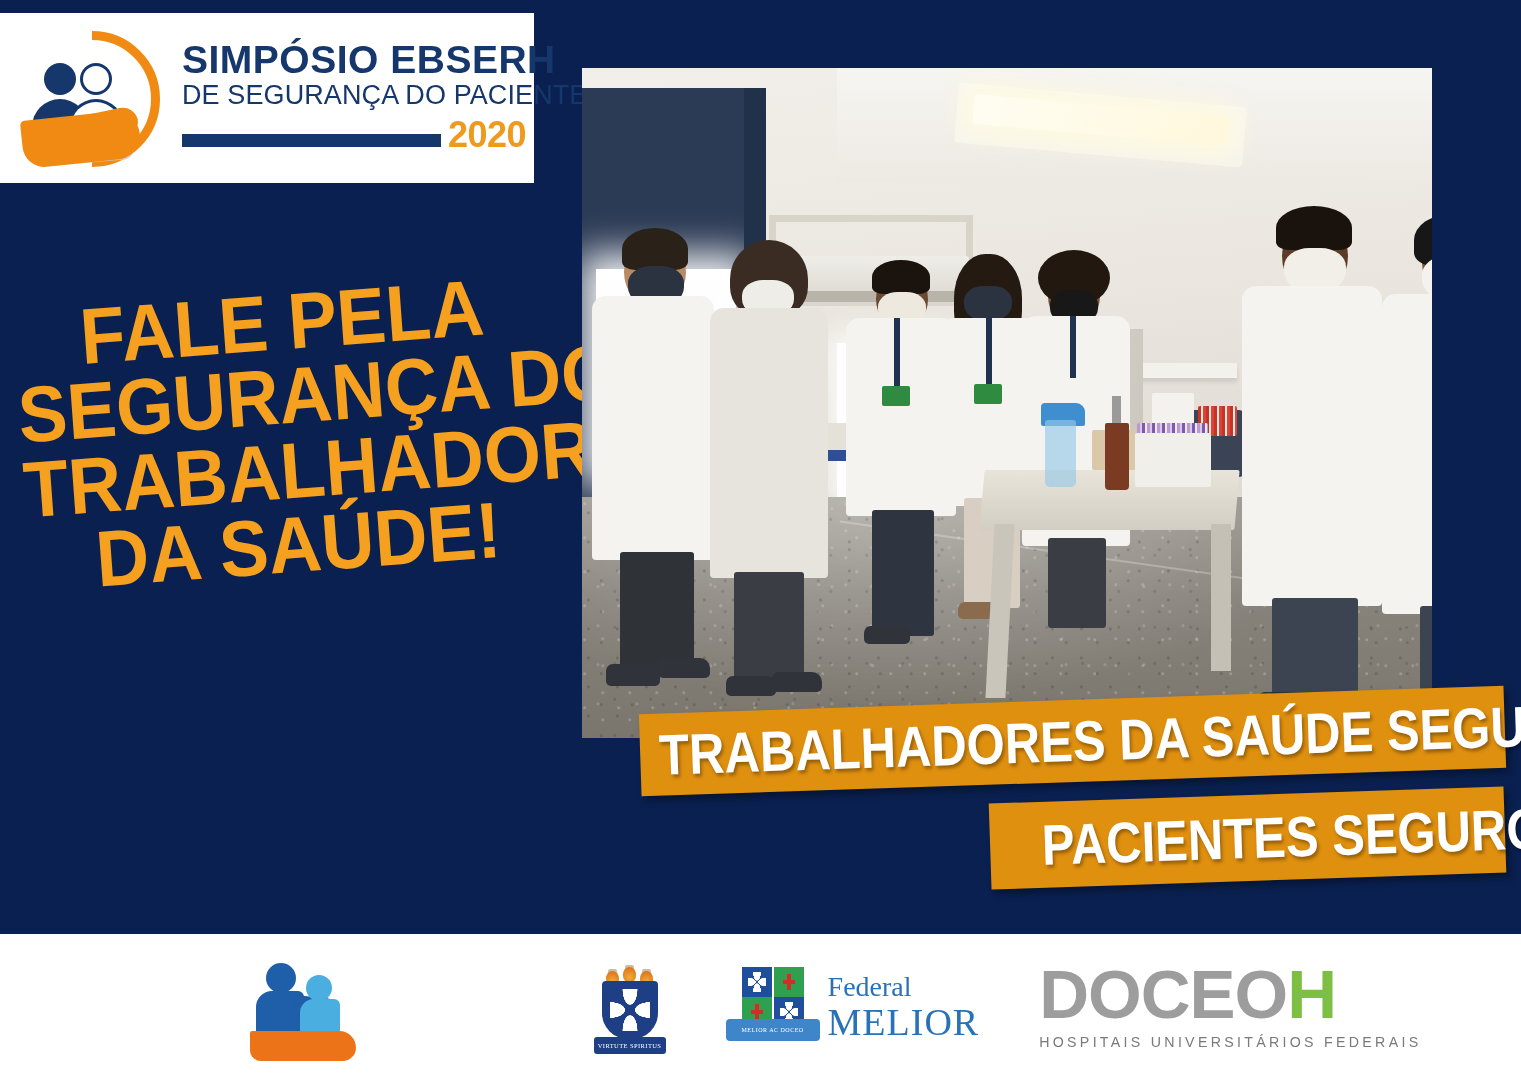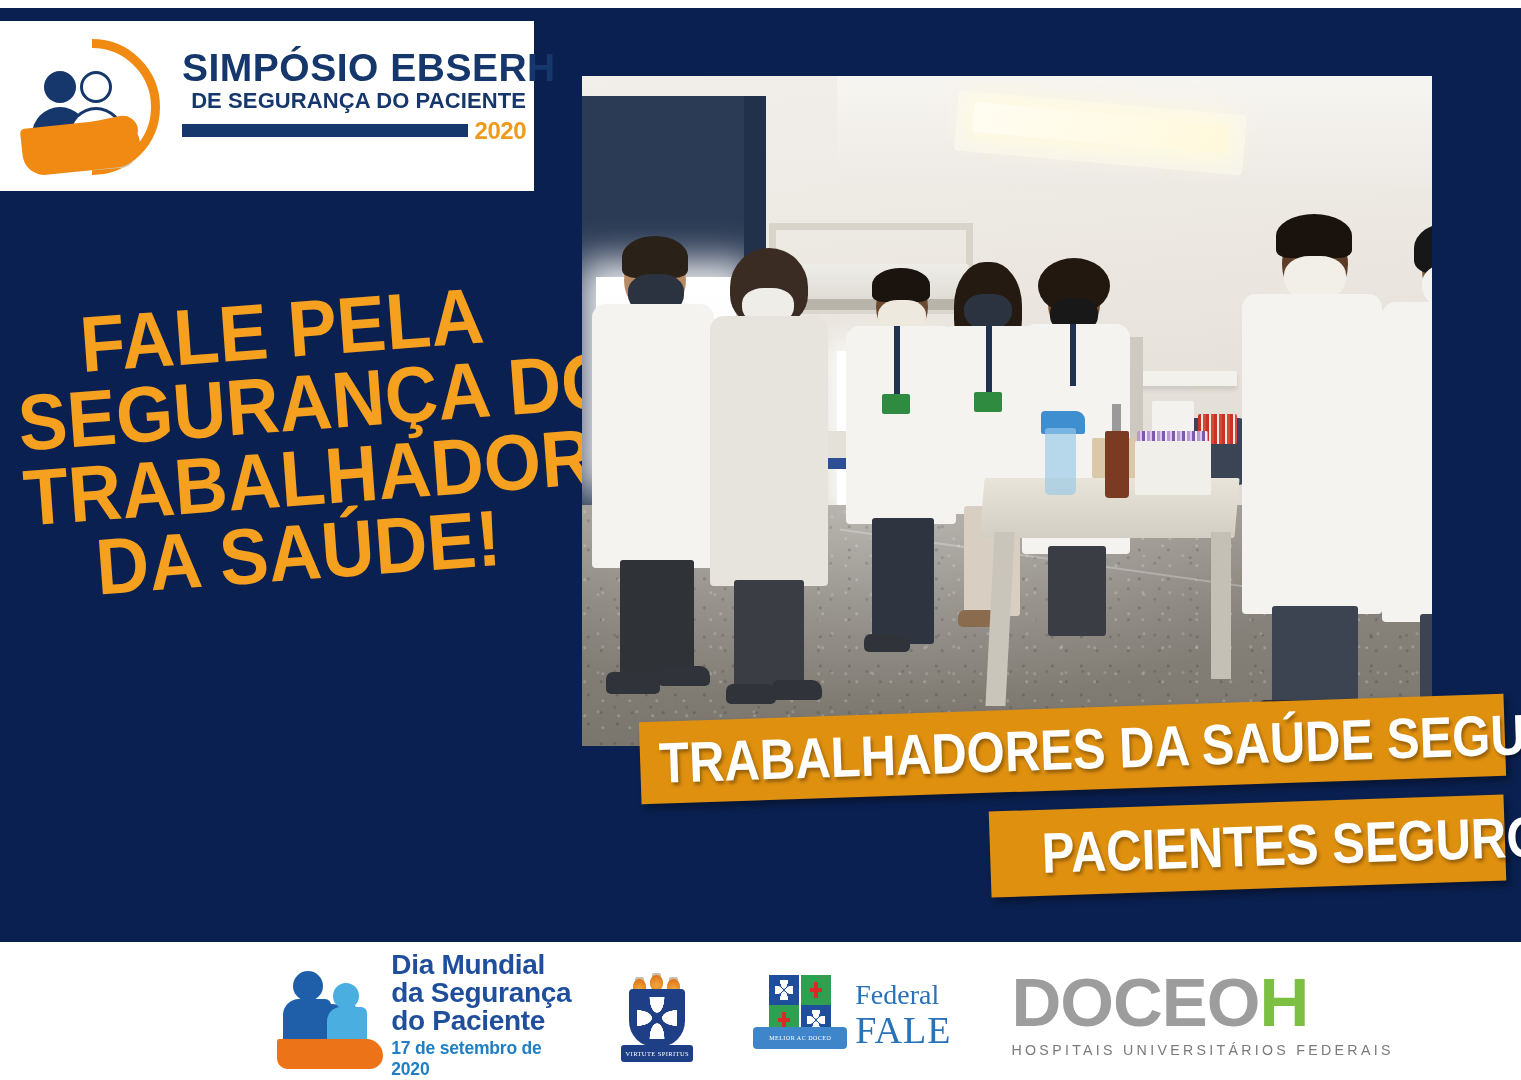--- a/index.html
+++ b/index.html
@@ -5,21 +5,21 @@
   * { margin:0; padding:0; box-sizing:border-box; }
   html,body { width:1521px; height:1080px; overflow:hidden; }
   body {
     font-family:"Liberation Sans", sans-serif;
     background:#FFFFFF;
     position:relative;
   }
 
   
   #poster {
-    position:absolute; left:0; top:8px; width:1521px; height:920px;
+    position:absolute; left:0; top:0; width:1521px; height:920px;
     background:#FFFFFF;
     padding-left:36px;
   }
   .navy-bg {
     position:absolute; left:0; top:0; width:1521px; height:934px;
     background:#0A2050;
   }
 
   
   .logo-box {
@@ -67,30 +67,30 @@
     position:absolute; left:18px; top:126px; width:100px; height:14px;
     background:#CFCFCF; border-radius:0 0 20px 20px; opacity:.85;
     transform:rotate(-5deg);
   }
   .logo-text { position:absolute; left:182px; top:28px; width:344px; }
   .logo-l1 {
     font-size:39px; font-weight:bold; color:#16376B; letter-spacing:.5px;
     line-height:0.98; white-space:nowrap; text-align:right;
   }
   .logo-l2 {
-    font-size:22px; font-weight:bold; color:#16376B; letter-spacing:.1px;
+    font-size:27px; font-weight:normal; color:#16376B; letter-spacing:.1px;
     line-height:1.05; white-space:nowrap; text-align:right; margin-top:2px;
   }
   .logo-rule-row {
     display:flex; align-items:flex-end; justify-content:flex-end;
     margin-top:7px; gap:7px;
   }
   .logo-rule { flex:1; height:13px; background:#16376B; margin-bottom:6px; }
   .logo-year {
-    font-size:24px; font-weight:bold; color:#EE9A1C; line-height:1;
+    font-size:36px; font-weight:bold; color:#EE9A1C; line-height:1;
     letter-spacing:-0.5px;
   }
 
   
   .headline {
     position:absolute; left:0px; top:285px; width:580px;
     transform:rotate(-4.2deg);
     transform-origin:50% 50%;
     text-align:center;
   }
@@ -569,26 +569,20 @@
 
     <div class="f-logo" id="dm-logo">
       <div class="dm-art">
         <div class="dm-h1"></div>
           <div class="dm-b1"></div>
         <div class="dm-arm1"></div>
         <div class="dm-h2"></div>
           <div class="dm-b2"></div>
         <div class="dm-hand"></div>
       </div>
-      <div class="dm-txt">
-        <div class="dm-l">Dia Mundial</div>
-        <div class="dm-l">da Segurança</div>
-        <div class="dm-l">do Paciente</div>
-        <div class="dm-date">17 de setembro de 2020</div>
-      </div>
     </div>
 
     <div class="f-logo" id="ufba-logo">
       <div class="ufba-crest">
         <div class="torch" style="left:14px;">
             <div class="torch-f" style="left:-2px;"></div>
           </div>
         <div class="torch" style="left:31px;top:10px;">
             <div class="torch-f" style="left:-2px;"></div>
           </div>
@@ -616,21 +610,21 @@
           </div>
         <div class="hc-q hc-blue" style="left:42px;top:34px;">
             <div class="hc-star"></div>
           </div>
         <div class="hupes-band">
           <div class="hupes-band-t">MELIOR AC DOCEO</div>
         </div>
       </div>
       <div class="hupes-txt">
         <div class="hupes-l1">Federal</div>
-        <div class="hupes-l2">FALE</div>
+        <div class="hupes-l2">MELIOR</div>
       </div>
     </div>
 
     <div class="f-logo" id="ebserh-logo">
       <div>
         <div class="eb-word">
           <span>DOCEO</span><span class="eb-h">H</span>
         </div>
         <div class="eb-sub">HOSPITAIS UNIVERSITÁRIOS FEDERAIS</div>
       </div>

